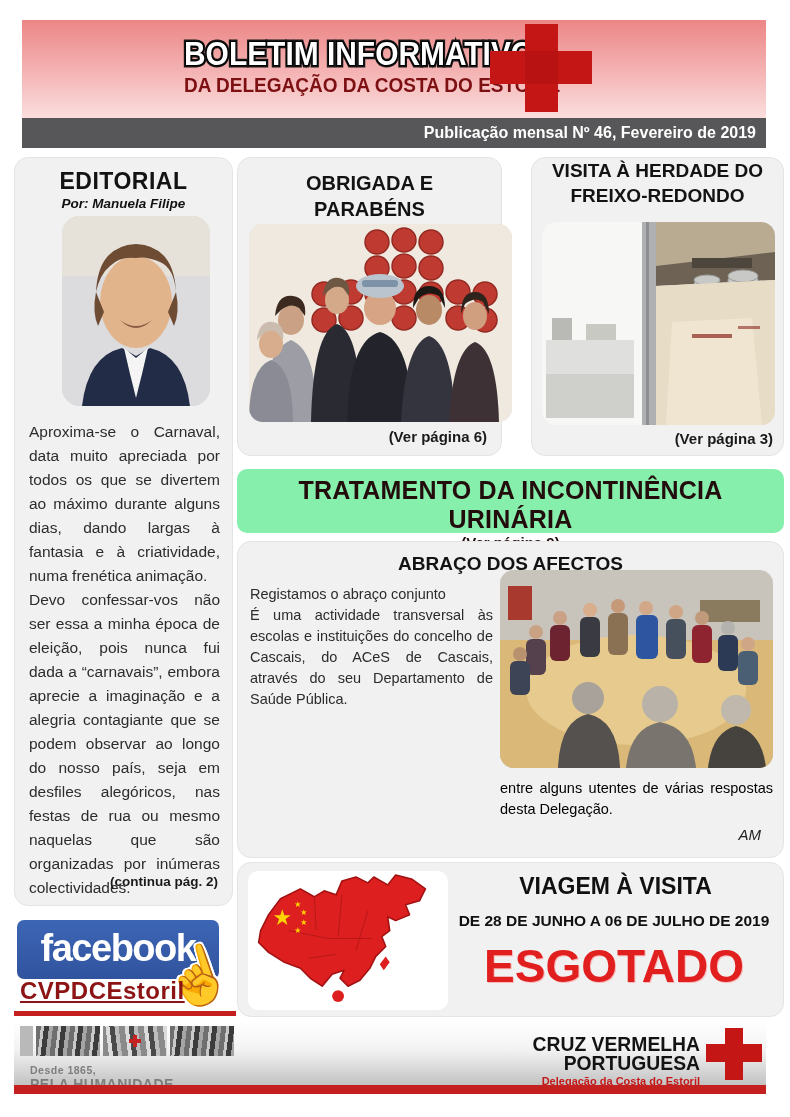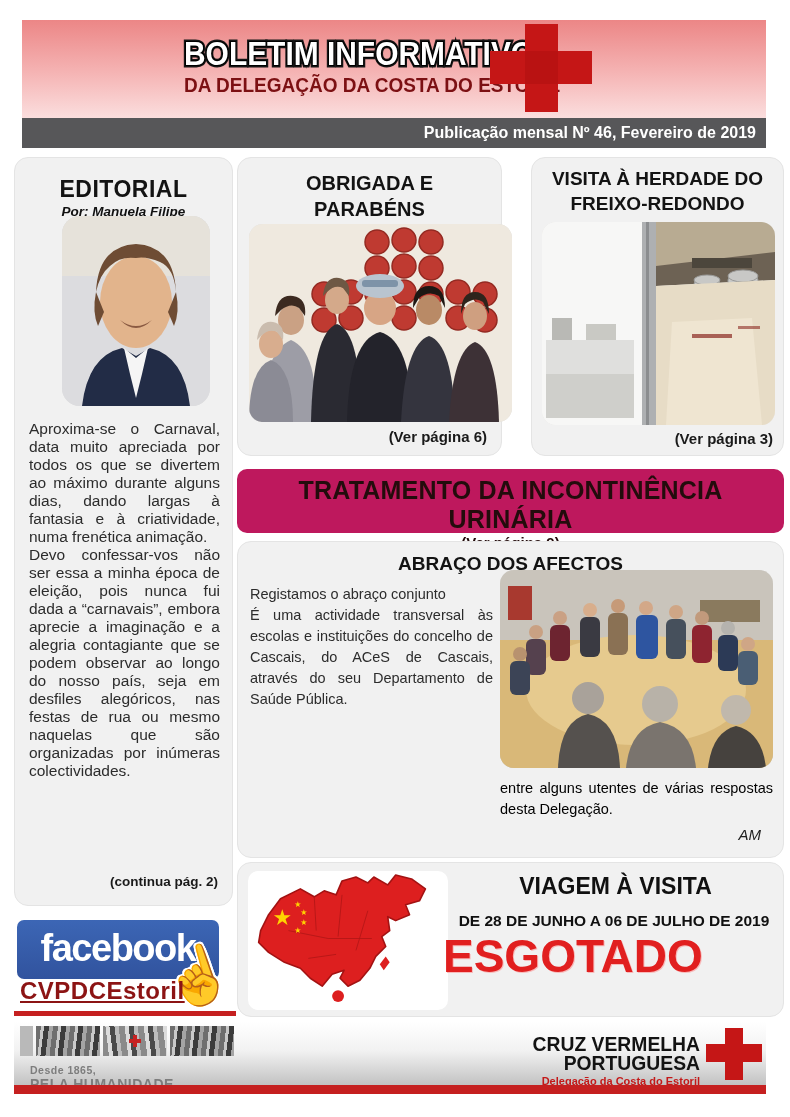--- a/index.html
+++ b/index.html
@@ -34,44 +34,44 @@
   }
   
   .panel { position:absolute; background:#f1f1f1; border:1px solid #e4e4e4; border-radius:14px; }
   .panel-heading { font-weight:800; color:#131313; text-align:center; }
   .see-page { position:absolute; font-weight:800; font-size:15px; color:#1a1a1a; }
   .photo-frame { position:absolute; border-radius:14px; overflow:hidden; background:#ddd; }
   .photo-frame svg { display:block; }
 
   
   #editorial { left:14px; top:157px; width:219px; height:749px; }
-  .ed-heading { font-size:23px; margin-top:18px; letter-spacing:0.5px; }
+  .ed-heading { font-size:23px; margin-top:10px; letter-spacing:0.5px; }
   .ed-byline { text-align:center; font-size:13.5px; font-weight:700; font-style:italic; color:#111; margin-top:1px; }
   .ed-photo { left:47px; top:58px; width:148px; height:190px; border-radius:18px; }
   .ed-body { position:absolute; left:14px; top:262px; width:191px;
-    font-size:15.5px; line-height:18px; color:#2c2c2c; text-align:justify; }
+    font-size:15.5px; line-height:24px; color:#2c2c2c; text-align:justify; }
   .ed-body p { margin:0; }
   .ed-cont { right:14px; bottom:16px; font-size:13.5px; }
 
   
   #frederico { left:237px; top:157px; width:265px; height:299px; }
   .fred-heading { font-size:20px; margin-top:12px; line-height:26px; padding:0 14px; }
   .fred-photo { left:11px; top:66px; width:263px; height:198px; }
   .fred-caption { right:14px; bottom:10px; }
 
   
   #freixo { left:531px; top:157px; width:253px; height:299px; }
-  .frx-heading { font-size:19px; margin-top:8px; line-height:25px; padding:0 0; }
+  .frx-heading { font-size:19px; margin-top:0; line-height:25px; padding:0 0; }
   .frx-photo { left:10px; top:64px; width:233px; height:203px; }
   .frx-caption { right:10px; bottom:8px; }
 
   
   #banner {
     position:absolute; left:237px; top:469px; width:547px; height:64px;
-    background:#be185d; border-radius:10px; text-align:center;
+    background:#86efac; border-radius:10px; text-align:center;
   }
   .banner-title { font-size:25px; font-weight:800; color:#230c0c; margin-top:7px; letter-spacing:0.2px; }
   .banner-caption { font-size:15px; font-weight:800; color:#230c0c; margin-top:0px; }
 
   
   #abraco { left:237px; top:541px; width:547px; height:317px; }
   .abr-heading { font-size:19px; margin-top:11px; }
   .abr-text { position:absolute; left:12px; top:42px; width:243px;
     font-size:14.5px; line-height:21px; color:#2c2c2c; text-align:justify; }
   .abr-text p { margin:0; }
@@ -81,22 +81,22 @@
   .abr-sign { position:absolute; right:22px; bottom:14px; font-size:15px; font-style:italic; color:#222; }
 
   
   #china { left:237px; top:862px; width:547px; height:155px; }
   .china-mapbox { position:absolute; left:10px; top:8px; width:200px; height:139px;
     background:#fff; border-radius:10px; }
   .china-title { position:absolute; left:215px; top:10px; width:325px;
     text-align:center; font-size:23px; font-weight:800; color:#101010; }
   .china-dates { position:absolute; left:205px; top:49px; width:342px;
     text-align:center; font-size:15.5px; font-weight:800; color:#101010; }
-  .china-status { position:absolute; left:205px; top:66px; width:342px;
-    font-size:46px; font-weight:800; color:#e11f1f;
+  .china-status { position:absolute; left:205px; top:76px; width:342px;
+    text-align:center; font-size:46px; font-weight:800; color:#e11f1f;
     text-shadow:1px 1px 0 #f8baba; }
 
   
   #fb-button { position:absolute; left:17px; top:920px; width:202px; height:59px;
     background:linear-gradient(180deg,#3c66b5,#31539e); border-radius:7px;
     text-align:center; cursor:pointer; }
   .fb-word { color:#fff; font-size:38px; font-weight:800; letter-spacing:-1.5px; line-height:56px; }
   .hand-cursor { position:absolute; left:163px; top:944px; font-size:56px; color:#000;
     transform:rotate(-18deg);
     text-shadow:2px 2px 0 #fff, -2px -2px 0 #fff, 2px -2px 0 #fff, -2px 2px 0 #fff; }

